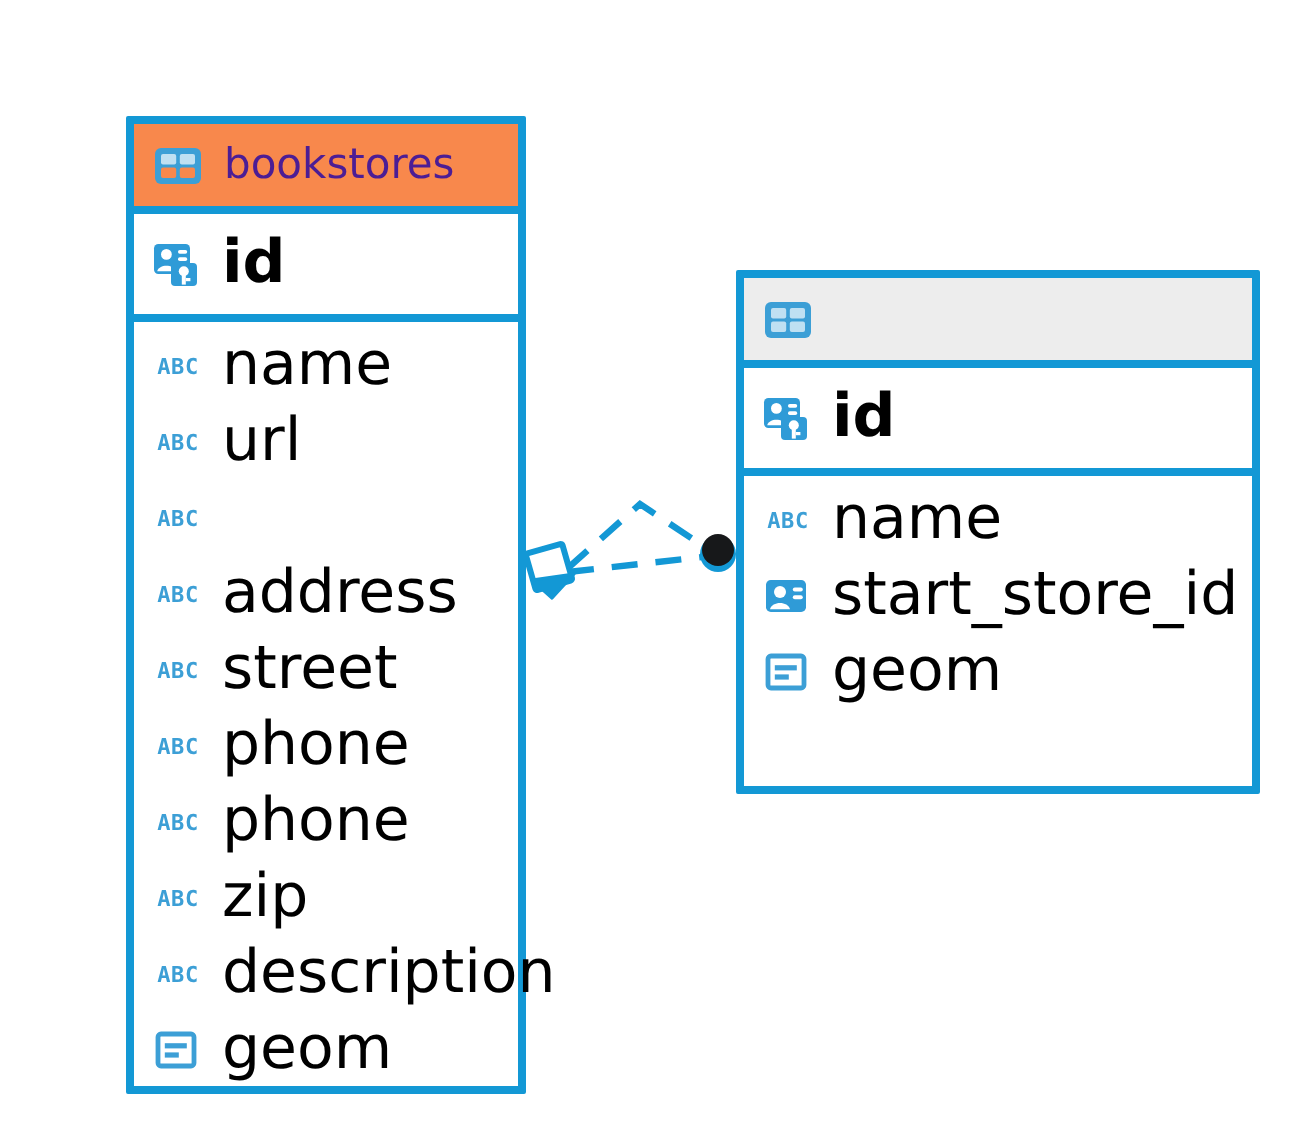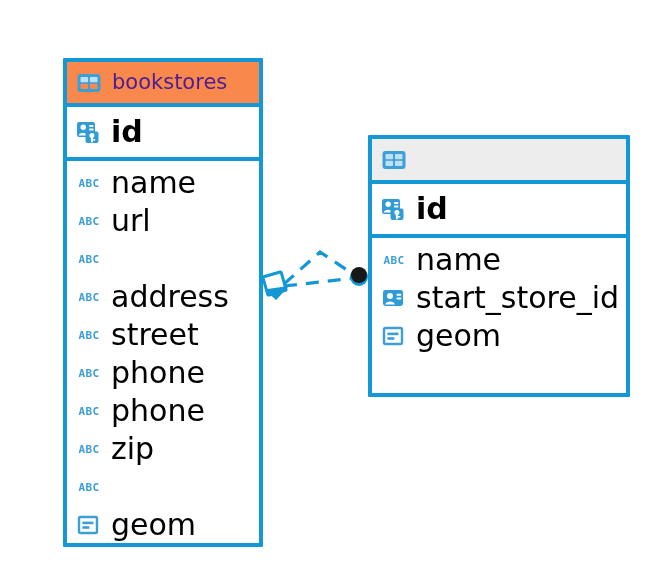--- a/index.html
+++ b/index.html
@@ -226,20 +226,21 @@
         </span>
         <span class="field-label">zip</span>
       </div>
 
       <div class="field-row">
         <span class="field-icon">
           <svg width="26" height="26" viewBox="0 0 26 26" xmlns="http://www.w3.org/2000/svg">
             <text x="13" y="17" font-family="'DejaVu Sans Mono', monospace" font-size="11" font-weight="bold" fill="#3c9fd6" text-anchor="middle" letter-spacing="0.3">ABC</text>
           </svg>
         </span>
+        <span class="field-label">description</span>
       </div>
 
       <div class="field-row">
         <span class="field-icon">
           <svg width="26" height="26" viewBox="0 0 26 26" xmlns="http://www.w3.org/2000/svg">
             <rect x="3" y="5" width="18" height="16" rx="1.5" fill="#ffffff" stroke="#3c9fd6" stroke-width="2.4"></rect>
             <rect x="6.4" y="9.6" width="11" height="2.6" fill="#3c9fd6"></rect>
             <rect x="6.4" y="14.2" width="7" height="2.6" fill="#3c9fd6"></rect>
           </svg>
         </span>

